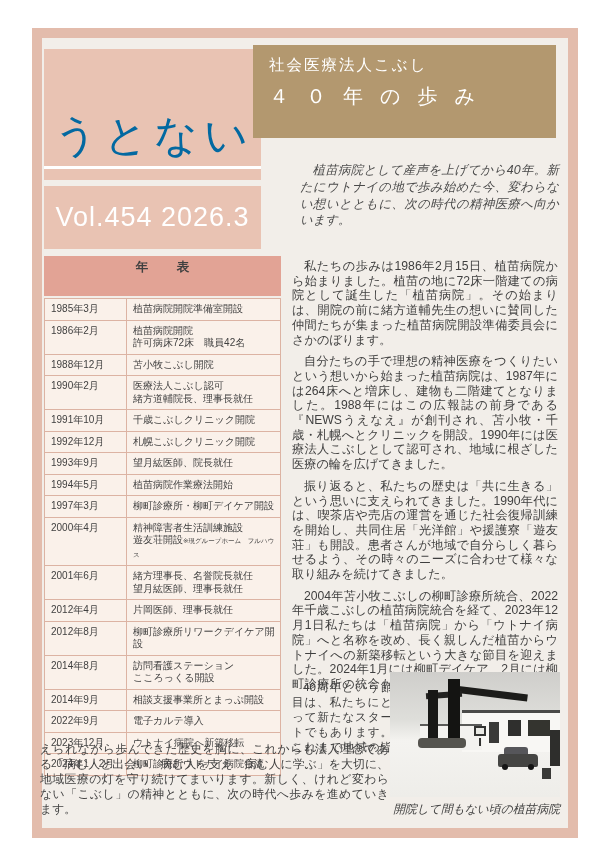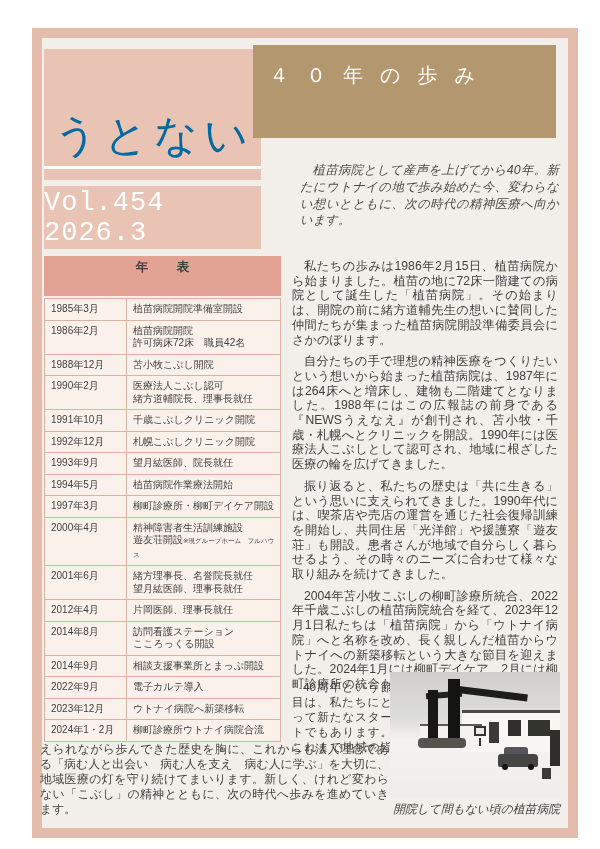--- a/index.html
+++ b/index.html
@@ -26,21 +26,21 @@
   }
   .masthead-title{
     color:#0369a1; font-size:43px; letter-spacing:6px; line-height:1;
     border-bottom:3px solid #fff; padding:0 7px 9px 10px; margin-bottom:11px;
     white-space:nowrap;
   }
   .volbox{
     left:44px; top:186px; width:217px; height:63px; background:var(--box-pink);
     display:flex; align-items:center; justify-content:center;
   }
-  .vol-label{color:#fff; font-size:27px; letter-spacing:1px; font-weight:400;font-family:Liberation Mono, monospace;}
+  .vol-label{color:#fff; font-size:27px; letter-spacing:1px; font-weight:400;}
   
   .banner{
     left:253px; top:45px; width:303px; height:93px; background:var(--banner-tan);
     padding:10px 0 0 16px; color:#fff;
   }
   .banner-org{font-size:15.5px; letter-spacing:2px;}
   .banner-title{font-size:20px; letter-spacing:17px; margin-top:7px; white-space:nowrap;}
   
   .intro{
     left:300px; top:162px; width:259px; font-style:italic;
@@ -113,20 +113,21 @@
 
 <div class="abs masthead">
   <span class="masthead-title">うとない</span>
 </div>
 
 <div class="abs volbox">
   <span class="vol-label">Vol.454 2026.3</span>
 </div>
 
 <div class="abs banner">
+  <div class="banner-org">社会医療法人こぶし</div>
   <div class="banner-title">４０年の歩み</div>
 </div>
 
 <div class="abs intro">植苗病院として産声を上げてから40年。新たにウトナイの地で歩み始めた今、変わらない想いとともに、次の時代の精神医療へ向かいます。</div>
 
 <div class="abs timeline">
   <div class="tl-header">年　表</div>
   <table class="tl-table">
     <tbody>
         <tr>
@@ -173,20 +174,24 @@
 遊友荘開設<span class="tl-note">※現グループホーム　フルハウス</span></td>
         </tr>
         <tr>
           <td class="tl-date">2001年6月</td>
           <td class="tl-event">緒方理事長、名誉院長就任
 望月紘医師、理事長就任</td>
         </tr>
         <tr>
           <td class="tl-date">2012年4月</td>
           <td class="tl-event">片岡医師、理事長就任</td>
+        </tr>
+        <tr>
+          <td class="tl-date">2012年8月</td>
+          <td class="tl-event">柳町診療所リワークデイケア開設</td>
         </tr>
         <tr>
           <td class="tl-date">2014年8月</td>
           <td class="tl-event">訪問看護ステーション
 こころっくる開設</td>
         </tr>
         <tr>
           <td class="tl-date">2014年9月</td>
           <td class="tl-event">相談支援事業所とまっぷ開設</td>
         </tr>

